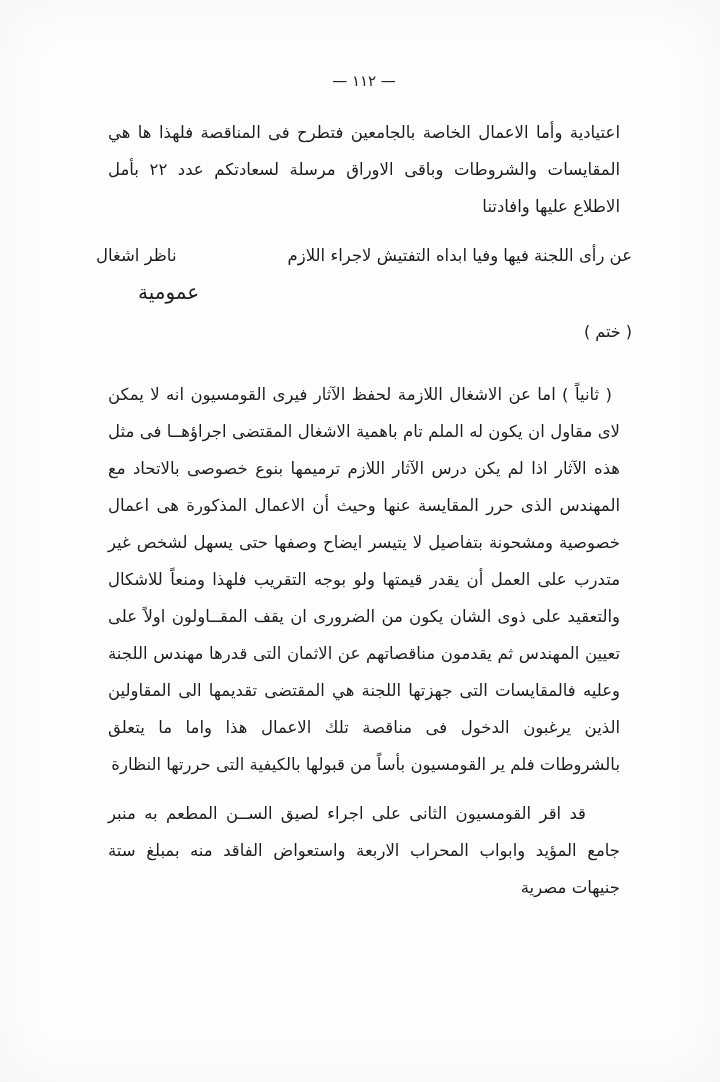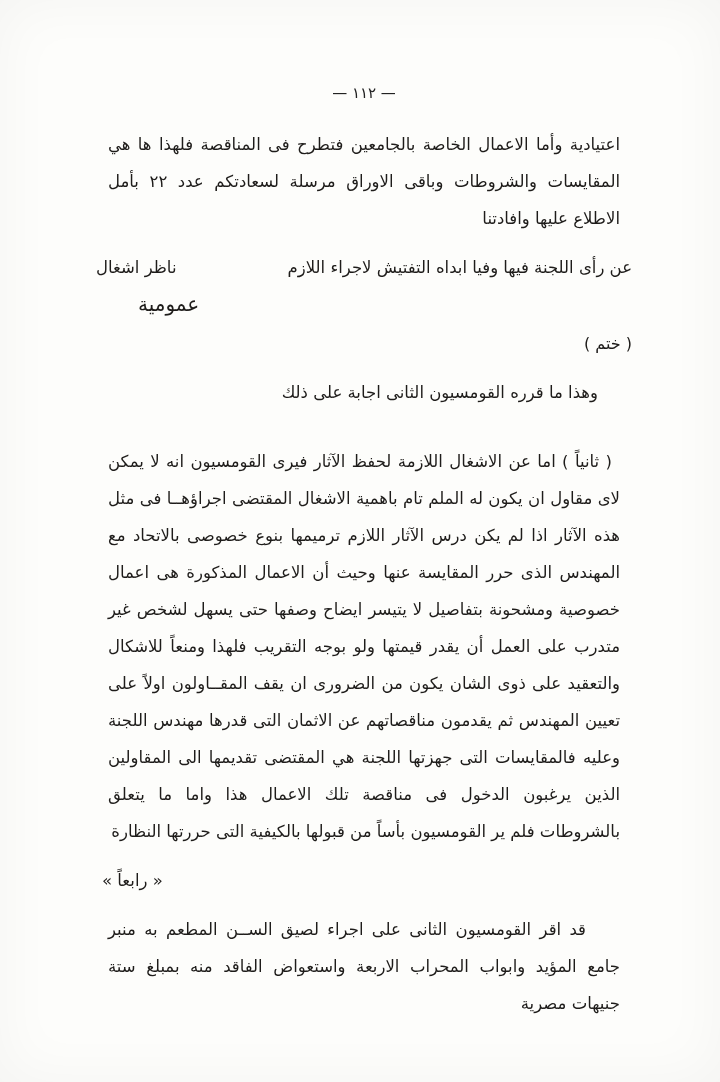--- a/index.html
+++ b/index.html
@@ -13,21 +13,21 @@
     height: 1082px;
     margin: 0 auto;
     background: #fdfdfb;
     box-shadow: inset 0 0 60px rgba(0,0,0,0.04);
     font-family: "DejaVu Sans", sans-serif;
     color: #1e1c1a;
     overflow: hidden;
   }
   .text-block {
     position: absolute;
-    top: 84px;
+    top: 72px;
     right: 88px;
     width: 536px;
     direction: rtl;
   }
   .pagenum {
     text-align: center;
     font-size: 15px;
     letter-spacing: 1px;
     margin-bottom: 24px;
     color: #222;
@@ -82,27 +82,25 @@
 
     <div class="sig-row">
       <span>عن رأى اللجنة فيها وفيا ابداه التفتيش لاجراء اللازم</span>
       <span class="sig-name">ناظر اشغال</span>
     </div>
 
     <div class="sig-title2">عمومية</div>
 
     <div class="seal">( ختم )</div>
 
-    <p class="para indent-sm">وهذا ما قرره القومسيون الثانى اجابة على ذلك</p>
 
     <div class="spacer-sm"></div>
 
 
     <div class="spacer-sm"></div>
 
     <p class="para num-clause">( ثانياً )  اما عن الاشغال اللازمة لحفظ الآثار فيرى القومسيون انه لا يمكن لاى مقاول ان يكون له الملم تام باهمية الاشغال المقتضى اجراؤهــا فى مثل هذه الآثار اذا لم يكن درس الآثار اللازم ترميمها بنوع خصوصى بالاتحاد مع المهندس الذى حرر المقايسة عنها وحيث أن الاعمال المذكورة هى اعمال خصوصية ومشحونة بتفاصيل لا يتيسر ايضاح وصفها حتى يسهل لشخص غير متدرب على العمل أن يقدر قيمتها ولو بوجه التقريب فلهذا ومنعاً للاشكال والتعقيد على ذوى الشان يكون من الضرورى ان يقف المقــاولون اولاً على تعيين المهندس ثم يقدمون مناقصاتهم عن الاثمان التى قدرها مهندس اللجنة وعليه فالمقايسات التى جهزتها اللجنة هي المقتضى تقديمها الى المقاولين الذين يرغبون الدخول فى مناقصة تلك الاعمال هذا واما ما يتعلق بالشروطات فلم ير القومسيون بأساً من قبولها بالكيفية التى حررتها النظارة</p>
 
-    <div class="marker-line">« رابعاً »</div>
 
     <p class="para indent-md">قد اقر القومسيون الثانى على اجراء لصيق الســن المطعم به منبر جامع المؤيد وابواب المحراب الاربعة واستعواض الفاقد منه بمبلغ ستة جنيهات مصرية</p>
 
   </div>
 </div>
 
 </body></html>

